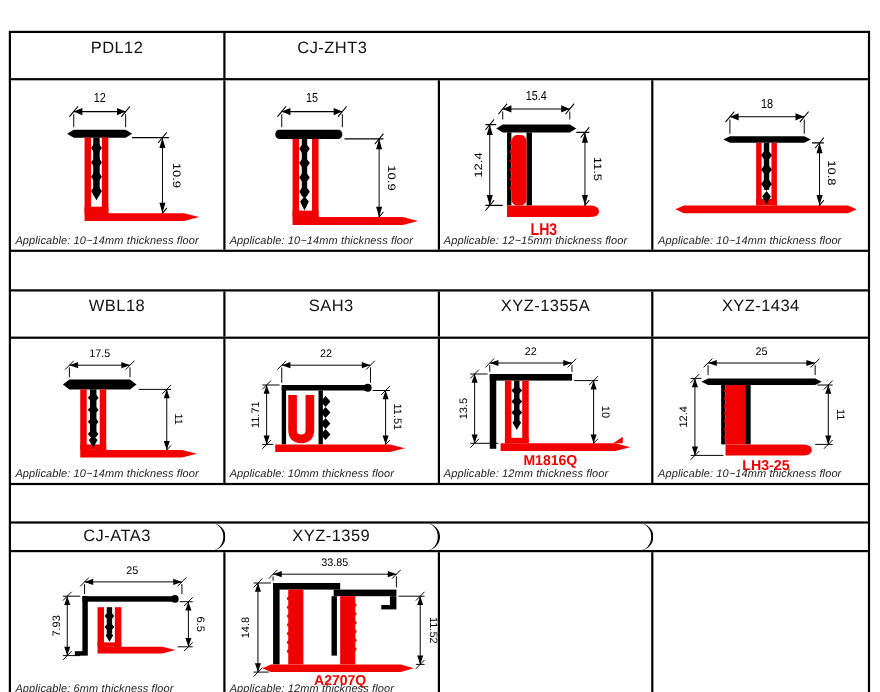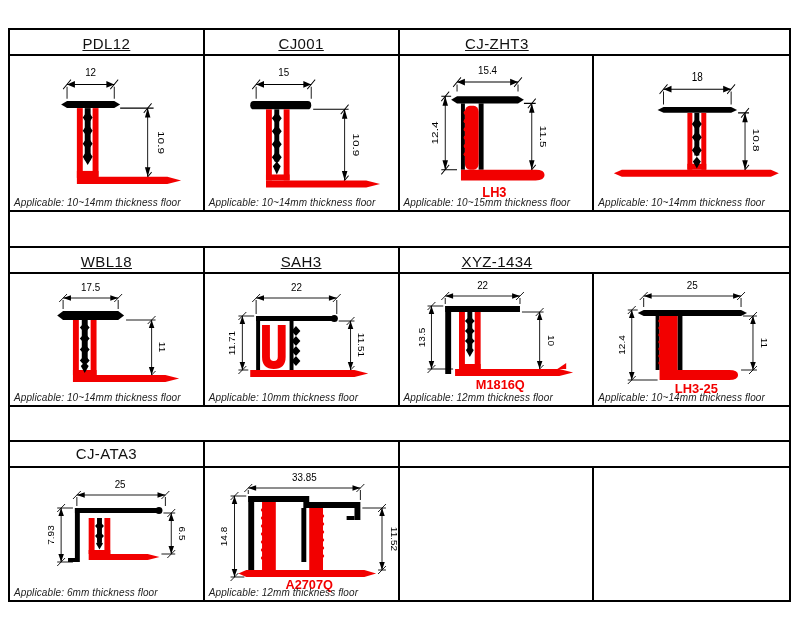--- a/index.html
+++ b/index.html
@@ -3,22 +3,22 @@
 <meta charset="utf-8">
 <style>
   html,body{margin:0;padding:0;background:#fff;}
   body{width:800px;height:629px;position:relative;font-family:"Liberation Sans",sans-serif;overflow:hidden;}
   .tbl{position:absolute;left:8px;top:28px;width:783px;border:2px solid #000;box-sizing:border-box;background:#fff;}
   .tbl *{box-sizing:border-box;}
   .row{display:grid;grid-template-columns:1fr 1fr 1fr 1fr;border-bottom:2px solid #000;}
   .row.last{border-bottom:none;}
   .hc{border-right:2px solid #000;text-align:center;font-size:15px;color:#111;letter-spacing:.4px;overflow:hidden;}
   .hc:last-child{border-right:none;}
-  .h30 .hc{height:24px;line-height:28px;text-decoration:underline;}
-  .h26 .hc{height:24px;line-height:24px;}
+  .h30 .hc{height:41px;line-height:28px;}
+  .h26 .hc{height:24px;line-height:24px;border-radius:12px;}
   .cc{position:relative;border-right:2px solid #000;overflow:hidden;}
   .cc:last-child{border-right:none;padding-left:16px;}
   .r1 .cc{height:154px;}
   .r2 .cc{height:131px;}
   .r3 .cc{height:132px;}
   .sep1{height:36px;border-bottom:2px solid #000;}
   .sep2{height:35px;border-bottom:2px solid #000;}
   .cc svg{position:absolute;left:0;top:0;width:100%;height:100%;}
   .app{position:absolute;left:4px;bottom:2px;font-size:10px;color:#1c1c1c;letter-spacing:.1px;white-space:nowrap;font-style:italic;}
   .dl{stroke:#000;stroke-width:0.9;fill:none;}
@@ -29,21 +29,20 @@
   .dt{font-family:"Liberation Sans",sans-serif;font-size:10px;fill:#000;}
   .ml{font-family:"Liberation Sans",sans-serif;font-size:13px;font-weight:bold;fill:var(--red,#f20000);}
 </style>
 </head>
 <body>
 
 <div class="tbl">
 
   <div class="row h30">
     <div class="hc">PDL12</div>
-    <div class="hc">CJ001</div>
     <div class="hc">CJ-ZHT3</div>
   </div>
 
   <div class="row r1">
 
     <div class="cc">
       <svg viewBox="0 0 196 130" preserveAspectRatio="none">
         <g>
           <path class="dl" d="M58,24 H106 M58,26 V36 M106,26 V36"></path>
           <path class="ah" d="M58,24 L66,21.2 L66,26.8 Z M106,24 L98,21.2 L98,26.8 Z"></path>
@@ -124,21 +123,21 @@
           <circle class="red" cx="66.5" cy="48" r="1.8"></circle>
             <circle class="red" cx="66.5" cy="55" r="1.8"></circle>
             <circle class="red" cx="66.5" cy="62" r="1.8"></circle>
             <circle class="red" cx="66.5" cy="69" r="1.8"></circle>
             <circle class="red" cx="66.5" cy="76" r="1.8"></circle>
             <circle class="red" cx="66.5" cy="83" r="1.8"></circle>
           <path class="red" d="M62,96 H138 Q147,96 147,100.5 Q147,105 138,105 H62 Z"></path>
         </g>
         <text class="ml" x="96" y="119" text-anchor="middle">LH3</text>
       </svg>
-      <div class="app">Applicable: 10~15mm thickness floor</div>
+      <div class="app">Applicable: 12~15mm thickness floor</div>
     </div>
 
     <div class="cc">
       <svg viewBox="0 0 196 130" preserveAspectRatio="none">
         <g>
           <path class="dl" d="M70,28 H138 M70,30 V41 M138,30 V41"></path>
           <path class="ah" d="M70,28 L78,25.2 L78,30.8 Z M138,28 L130,25.2 L130,30.8 Z"></path>
           <path class="dl" d="M66,32 L74,24 M134,32 L142,24"></path>
           <text class="dt" x="104" y="21" text-anchor="middle">18</text>
         </g>
@@ -160,20 +159,21 @@
       </svg>
       <div class="app">Applicable: 10~14mm thickness floor</div>
     </div>
   </div>
 
   <div class="sep1"></div>
 
   <div class="row h30">
     <div class="hc">WBL18</div>
     <div class="hc">SAH3</div>
+    <div class="hc">XYZ-1355A</div>
     <div class="hc">XYZ-1434</div>
   </div>
 
   <div class="row r2">
 
     <div class="cc">
       <svg viewBox="0 0 196 131" preserveAspectRatio="none">
         <g>
           <path class="dl" d="M54,24 H110 M54,26 V35 M110,26 V35"></path>
           <path class="ah" d="M54,24 L62,21.2 L62,26.8 Z M110,24 L102,21.2 L102,26.8 Z"></path>
@@ -305,20 +305,21 @@
         <text class="ml" x="103" y="119" text-anchor="middle">LH3-25</text>
       </svg>
       <div class="app">Applicable: 10~14mm thickness floor</div>
     </div>
   </div>
 
   <div class="sep2"></div>
 
   <div class="row h26">
     <div class="hc">CJ-ATA3</div>
+    <div class="hc">XYZ-1359</div>
     <div class="hc"></div>
     <div class="hc"></div>
   </div>
 
   <div class="row r3 last">
 
     <div class="cc">
       <svg viewBox="0 0 196 132" preserveAspectRatio="none">
         <g>
           <path class="dl" d="M68,27 H158 M68,29 V38 M158,29 V38"></path>

